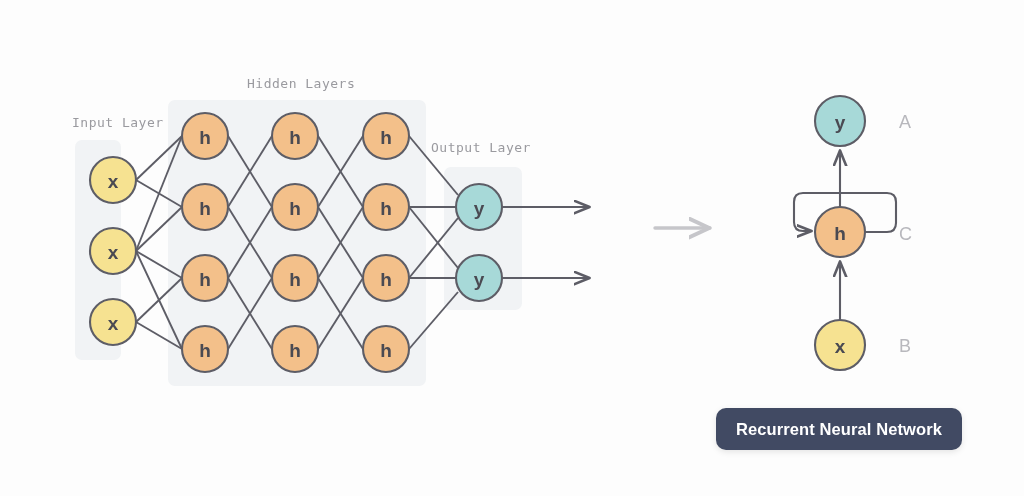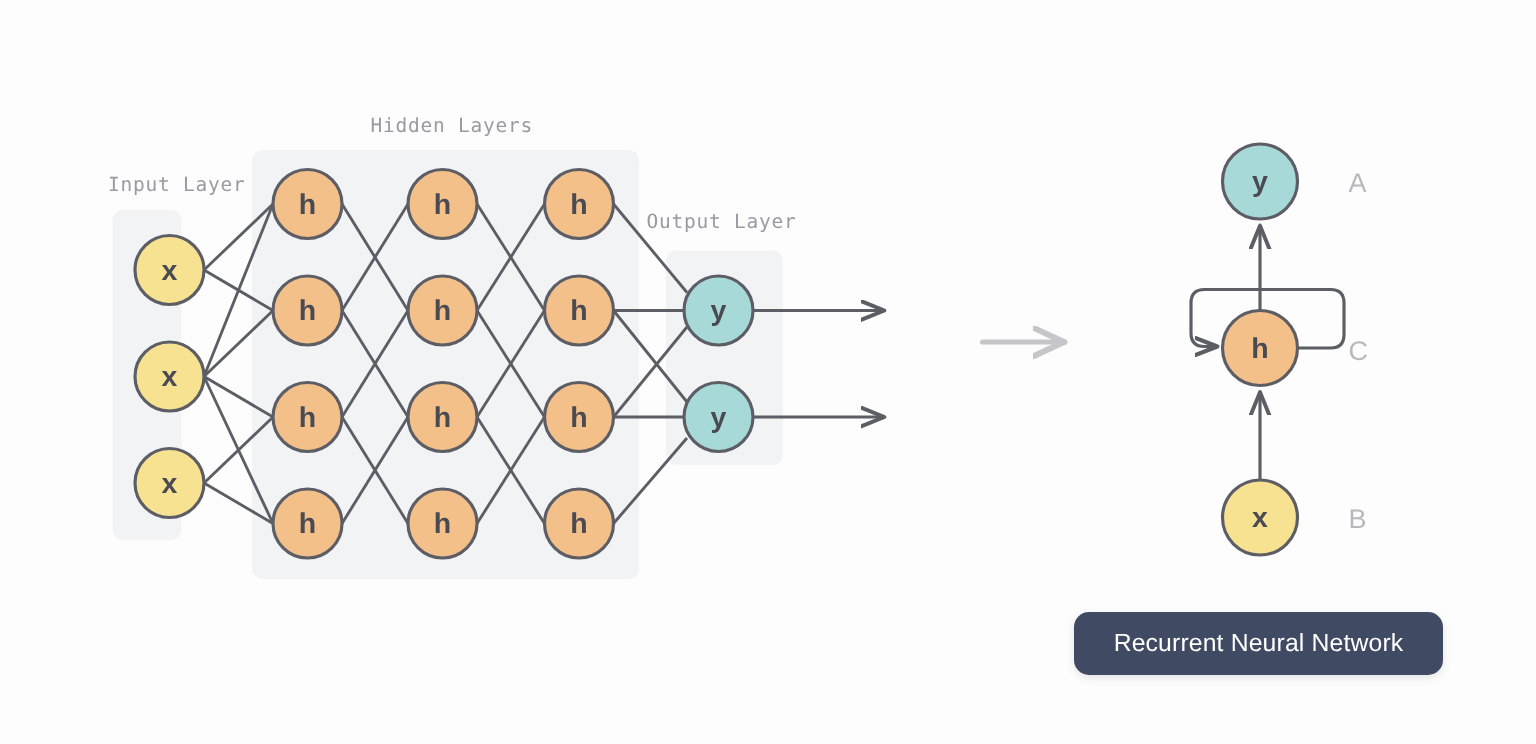--- a/index.html
+++ b/index.html
@@ -71,21 +71,21 @@
     stroke-width: 2.1;
   }
   #badge {
     position: absolute;
     display: inline-flex;
     align-items: center;
     justify-content: center;
     background: #414a63;
     color: #ffffff;
     font-size: 16.5px;
-    font-weight: 400;
+    font-weight: 700;
     border-radius: 10px;
     padding: 12px 26px;
     letter-spacing: 0.1px;
     box-shadow: 0 2px 6px rgba(0,0,0,0.10);
     white-space: nowrap;
   }
 </style>
 </head>
 <body>
 

